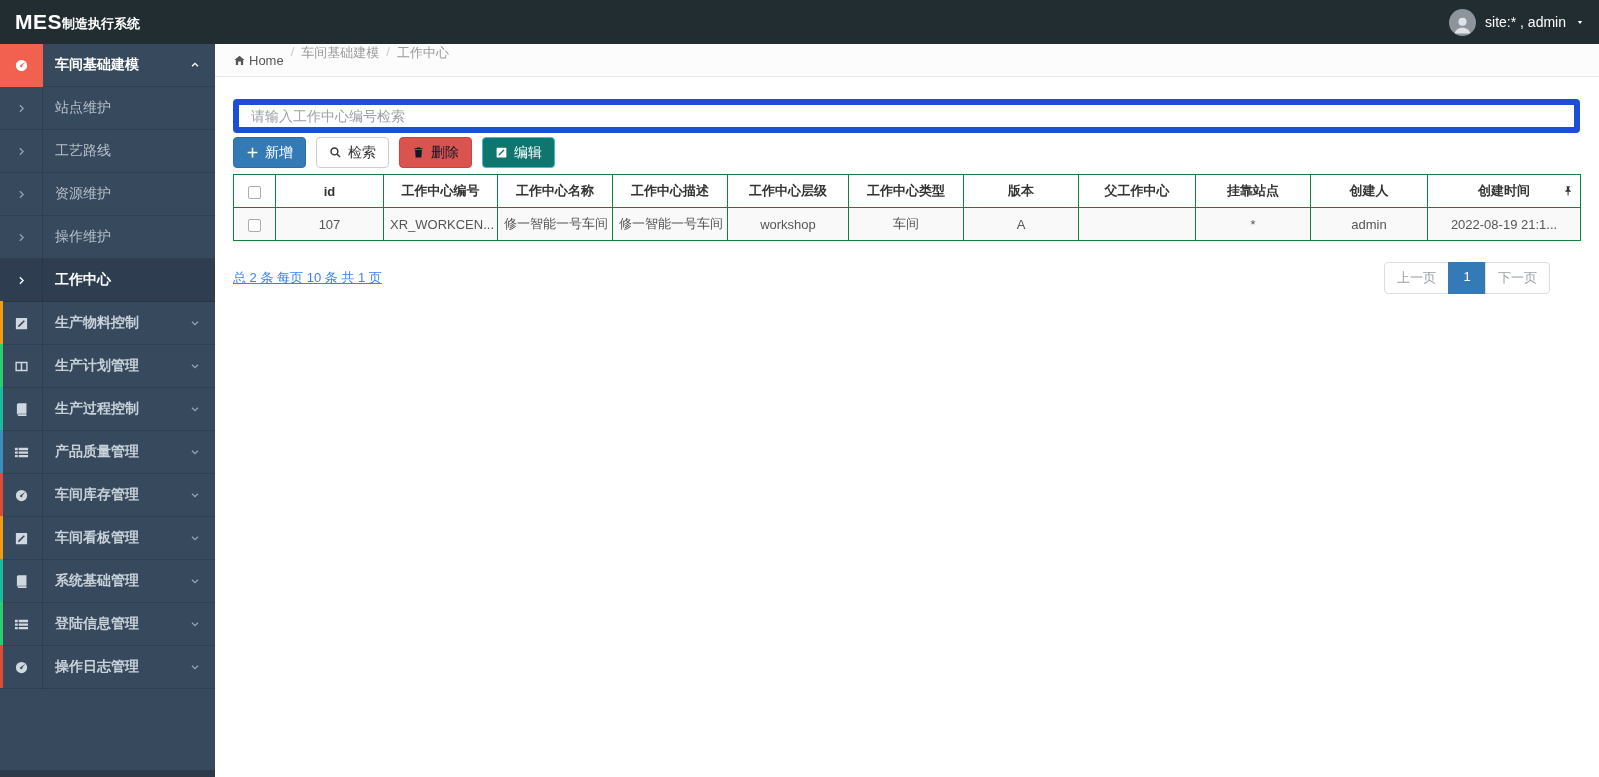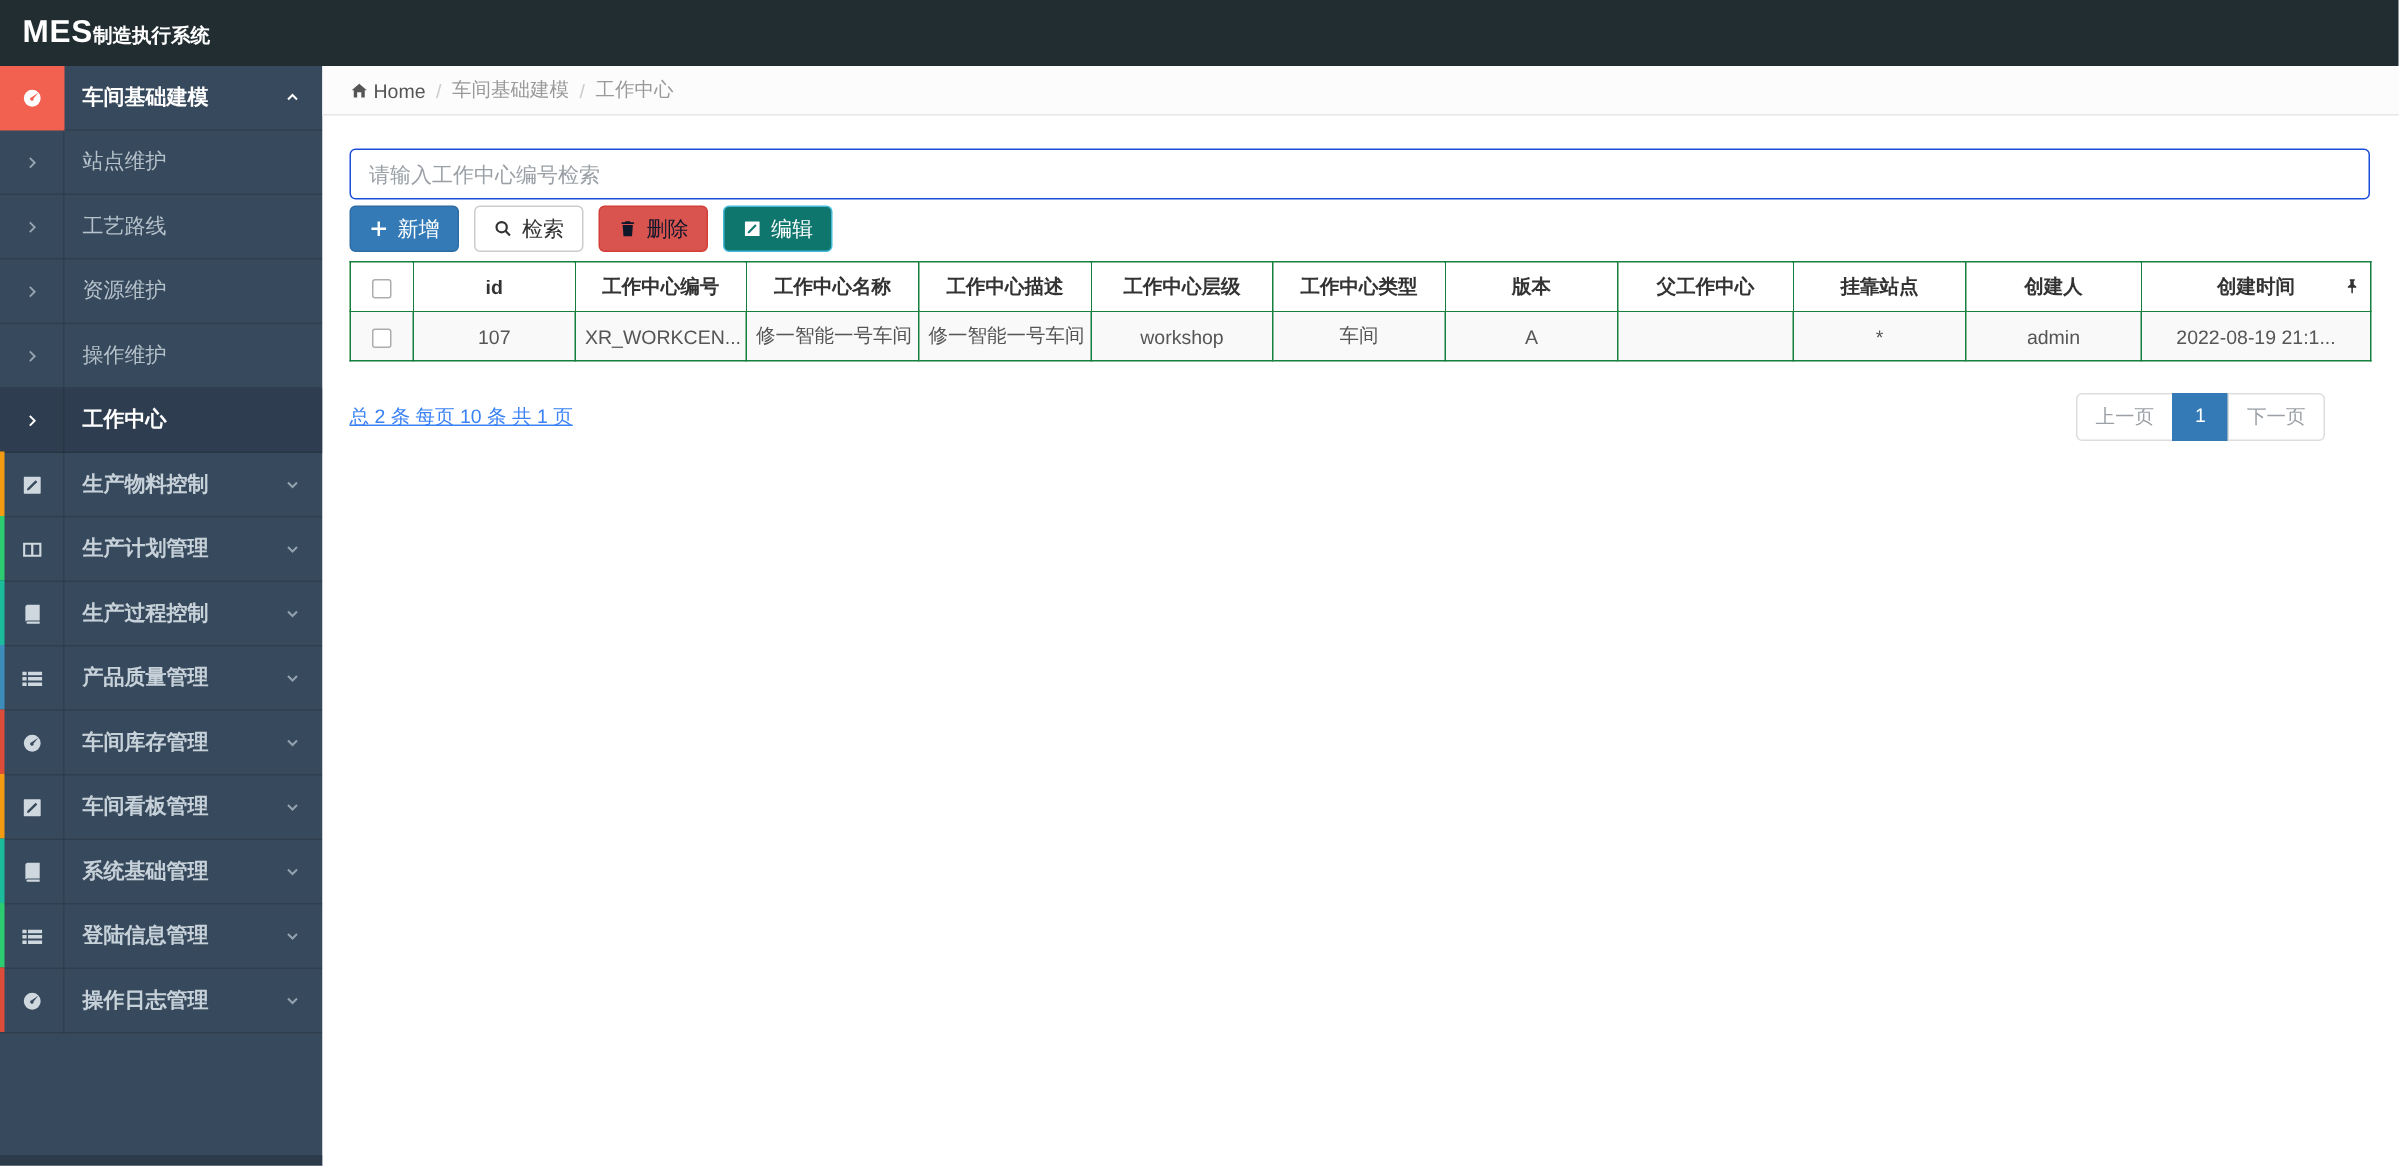--- a/index.html
+++ b/index.html
@@ -36,29 +36,29 @@
   .s-item.sub .icon-box { color:#93a3af; }
   .s-item.sub .icon-box svg { width:13px; height:13px; }
   .s-item.sub .s-label { font-weight:400; color:#b6c2cb; }
   .s-item.active-sub { background:#2e3e50; }
   .s-item.active-sub .s-label { color:#fff; font-weight:700; }
   .s-item.active-sub .icon-box { color:#fff; }
 
   
   .content { position:absolute; left:215px; top:44px; right:0; bottom:0; background:#fff; }
   .breadcrumb { height:33px; background:#fcfcfc; border-bottom:1px solid #e7e7e7;
-    display:flex; align-items:center; padding-left:18px; font-size:13px; color:#999; gap:7px; }
+    display:flex; padding-left:18px; font-size:13px; color:#999; gap:7px; }
   .breadcrumb .home { display:flex; align-items:center; gap:3px; color:#555; cursor:pointer; }
   .breadcrumb .home svg { width:13px; height:13px; color:#555; }
   .breadcrumb .sep { color:#ccc; }
   .breadcrumb .crumb { color:#999; }
   .breadcrumb .crumb.link { cursor:pointer; }
 
   .main { padding:22px 19px 0 18px; }
-  .search-input { width:100%; height:34px; border:1px solid #1d4ed8; border-radius:4px;
+  .search-input { width:100%; height:34px; border:6px solid #1d4ed8; border-radius:4px;
     padding:6px 12px; font-size:14px; color:#555; outline:none; font-family:inherit; }
   .search-input::placeholder { color:#9aa0a6; }
 
   .toolbar { margin-top:4px; display:flex; gap:10px; }
   .btn { display:inline-flex; align-items:center; gap:6px; height:31px; padding:0 12px;
     border-radius:4px; font-size:14px; border:1px solid transparent; cursor:pointer; font-family:inherit; }
   .btn svg { width:13px; height:13px; }
   .btn-primary { background:#337ab7; border-color:#2e6da4; color:#fff; }
   .btn-default { background:#fff; border-color:#ccc; color:#333; }
   .btn-danger  { background:#d9534f; border-color:#d43f3a; color:#0f172a; }
@@ -133,20 +133,31 @@
     <symbol id="i-caret-down" viewBox="0 0 16 16">
         <path d="M4.5 6.5h7L8 11z"></path>
       </symbol>
   </defs>
 </svg>
 
 <div class="topbar">
   <div class="brand">
     <span class="b1">MES</span>
       <span class="b2">制造执行系统</span>
+  </div>
+  <div class="userbox">
+    <span class="avatar">
+        <svg>
+          <use href="#i-person" fill="currentColor"></use>
+        </svg>
+      </span>
+    <span class="ulabel">site:* , admin</span>
+    <svg class="caret">
+        <use href="#i-caret-down" fill="currentColor"></use>
+      </svg>
   </div>
 </div>
 
 <div class="sidebar">
 
   <div class="s-item group active-group">
     <span class="icon-box">
         <svg>
           <use href="#i-dashboard" fill="currentColor"></use>
         </svg>

